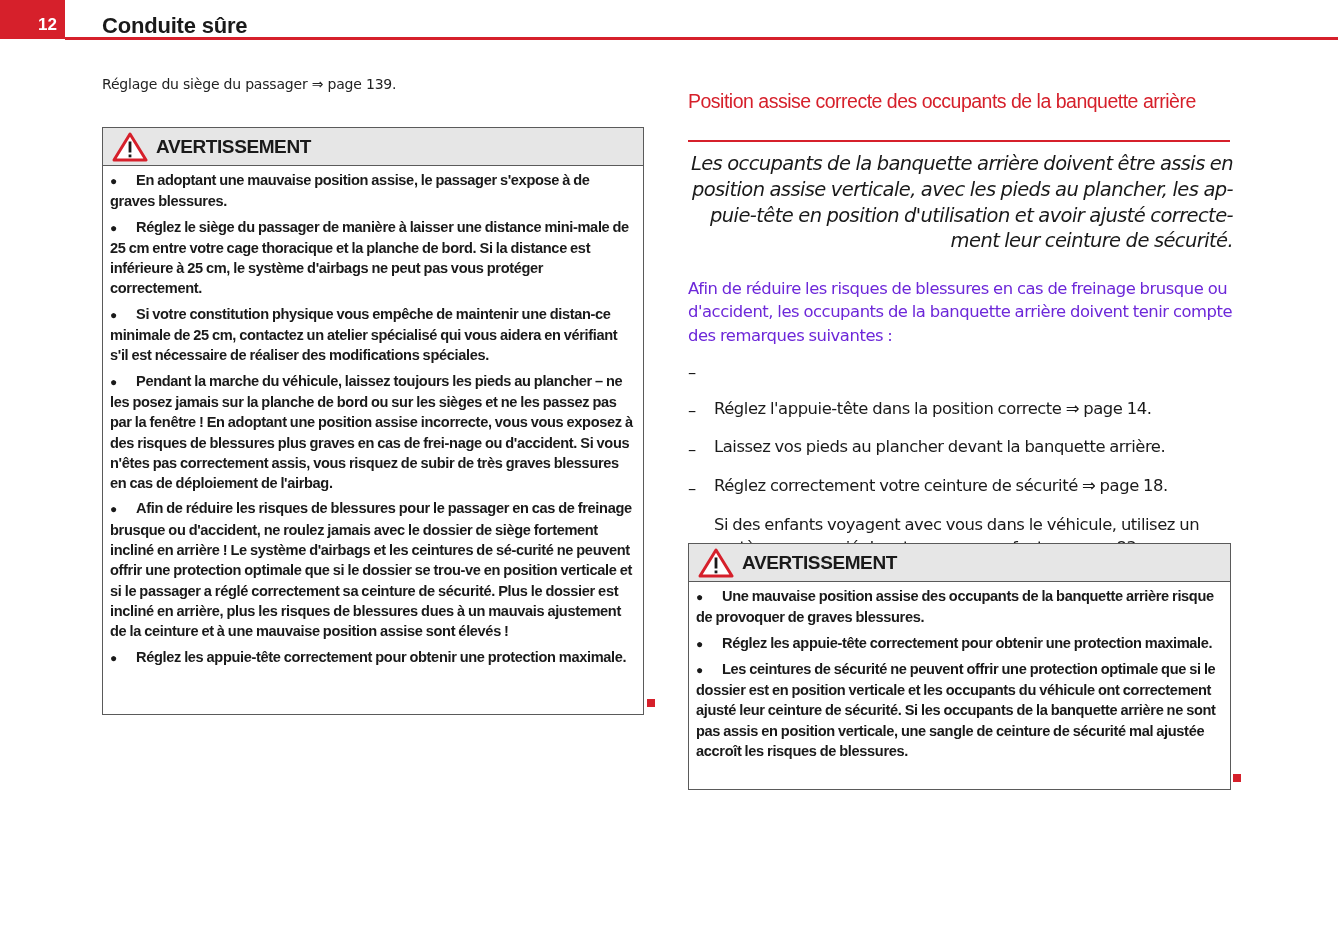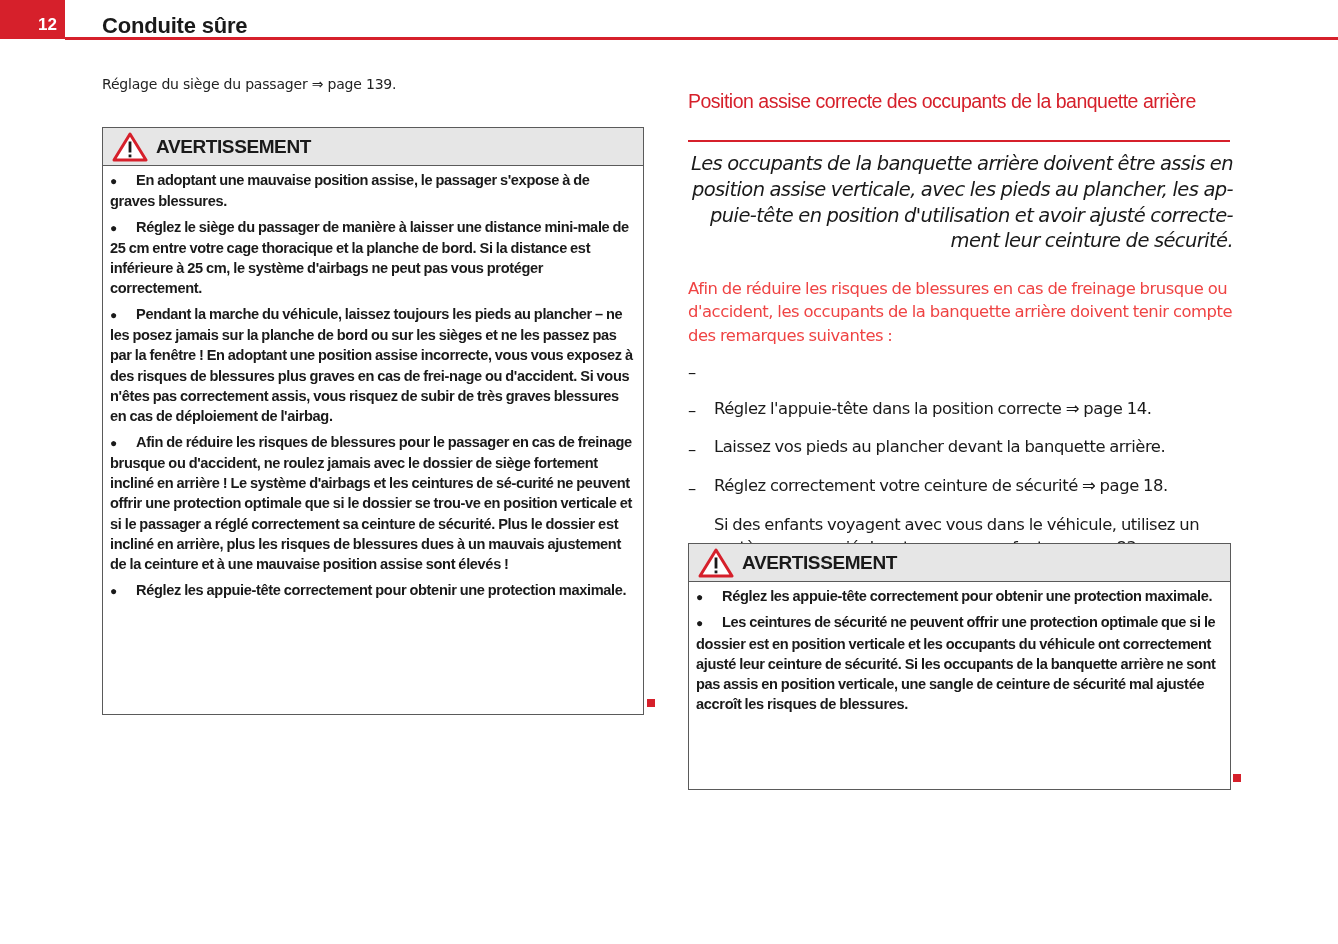--- a/index.html
+++ b/index.html
@@ -61,21 +61,21 @@
   .section-rule {
     position: absolute; left: 688px; top: 140px; width: 542px; height: 2px; background: #d6202b;
   }
   .intro-italic {
     position: absolute; left: 688px; top: 151px; width: 545px;
     font-style: italic; font-size: 19.5px; line-height: 25.8px; color: #1a1a1a;
     letter-spacing: -0.6px; word-spacing: -0.5px; text-align: right;
   }
   .body-para {
     position: absolute; left: 688px; top: 277px; width: 545px;
-    font-size: 16.4px; line-height: 23.3px; color: #ef4444; letter-spacing: -0.45px; word-spacing: -0.5px;
+    font-size: 16.4px; line-height: 23.3px; color: #6d28d9; letter-spacing: -0.45px; word-spacing: -0.5px;
   }
   .step {
     position: absolute; left: 688px; width: 545px;
     font-size: 16.4px; line-height: 23.3px; color: #1a1a1a; letter-spacing: -0.45px; word-spacing: -0.5px;
     display: flex;
   }
   .step .dash { width: 26px; flex: none; }
   .step .text { flex: 1; margin-top: 36px; }
 </style>
 </head>
@@ -92,20 +92,21 @@
     <svg class="warn-icon" viewBox="0 0 36 30">
       <path d="M18 2 L34 28 L2 28 Z" fill="#fff" stroke="#d6202b" stroke-width="3" stroke-linejoin="round"></path>
       <rect x="16.6" y="9.5" width="2.8" height="11" fill="#1a1a1a"></rect>
       <rect x="16.6" y="22.5" width="2.8" height="2.8" fill="#1a1a1a"></rect>
     </svg>
     <span class="warn-title">AVERTISSEMENT</span>
   </div>
   <div class="warn-body">
     <p class="warn-item"><span class="bullet">●</span><span>En adoptant une mauvaise position assise, le passager s'expose à de graves blessures.</span></p>
     <p class="warn-item"><span class="bullet">●</span><span>Réglez le siège du passager de manière à laisser une distance mini-male de 25 cm entre votre cage thoracique et la planche de bord. Si la distance est inférieure à 25 cm, le système d'airbags ne peut pas vous protéger correctement.</span></p>
+    <p class="warn-item"><span class="bullet">●</span><span>Si votre constitution physique vous empêche de maintenir une distan-ce minimale de 25 cm, contactez un atelier spécialisé qui vous aidera en vérifiant s'il est nécessaire de réaliser des modifications spéciales.</span></p>
     <p class="warn-item"><span class="bullet">●</span><span>Pendant la marche du véhicule, laissez toujours les pieds au plancher – ne les posez jamais sur la planche de bord ou sur les sièges et ne les passez pas par la fenêtre ! En adoptant une position assise incorrecte, vous vous exposez à des risques de blessures plus graves en cas de frei-nage ou d'accident. Si vous n'êtes pas correctement assis, vous risquez de subir de très graves blessures en cas de déploiement de l'airbag.</span></p>
     <p class="warn-item"><span class="bullet">●</span><span>Afin de réduire les risques de blessures pour le passager en cas de freinage brusque ou d'accident, ne roulez jamais avec le dossier de siège fortement incliné en arrière ! Le système d'airbags et les ceintures de sé-curité ne peuvent offrir une protection optimale que si le dossier se trou-ve en position verticale et si le passager a réglé correctement sa ceinture de sécurité. Plus le dossier est incliné en arrière, plus les risques de blessures dues à un mauvais ajustement de la ceinture et à une mauvaise position assise sont élevés !</span></p>
     <p class="warn-item"><span class="bullet">●</span><span>Réglez les appuie-tête correctement pour obtenir une protection maximale.</span></p>
   </div>
 </div>
 <div class="end-marker" style="left:647px; top:699px;"></div>
 
 <div class="section-heading">Position assise correcte des occupants de la banquette arrière</div>
 <div class="section-rule"></div>
 
@@ -133,17 +134,18 @@
 <div class="warn-box" style="left:688px; top:543px; width:543px; height:247px;">
   <div class="warn-head">
     <svg class="warn-icon" viewBox="0 0 36 30">
       <path d="M18 2 L34 28 L2 28 Z" fill="#fff" stroke="#d6202b" stroke-width="3" stroke-linejoin="round"></path>
       <rect x="16.6" y="9.5" width="2.8" height="11" fill="#1a1a1a"></rect>
       <rect x="16.6" y="22.5" width="2.8" height="2.8" fill="#1a1a1a"></rect>
     </svg>
     <span class="warn-title">AVERTISSEMENT</span>
   </div>
   <div class="warn-body">
+    <p class="warn-item"><span class="bullet">●</span><span>Une mauvaise position assise des occupants de la banquette arrière risque de provoquer de graves blessures.</span></p>
     <p class="warn-item"><span class="bullet">●</span><span>Réglez les appuie-tête correctement pour obtenir une protection maximale.</span></p>
     <p class="warn-item"><span class="bullet">●</span><span>Les ceintures de sécurité ne peuvent offrir une protection optimale que si le dossier est en position verticale et les occupants du véhicule ont correctement ajusté leur ceinture de sécurité. Si les occupants de la banquette arrière ne sont pas assis en position verticale, une sangle de ceinture de sécurité mal ajustée accroît les risques de blessures.</span></p>
   </div>
 </div>
 <div class="end-marker" style="left:1233px; top:774px;"></div>
 
 </body></html>

